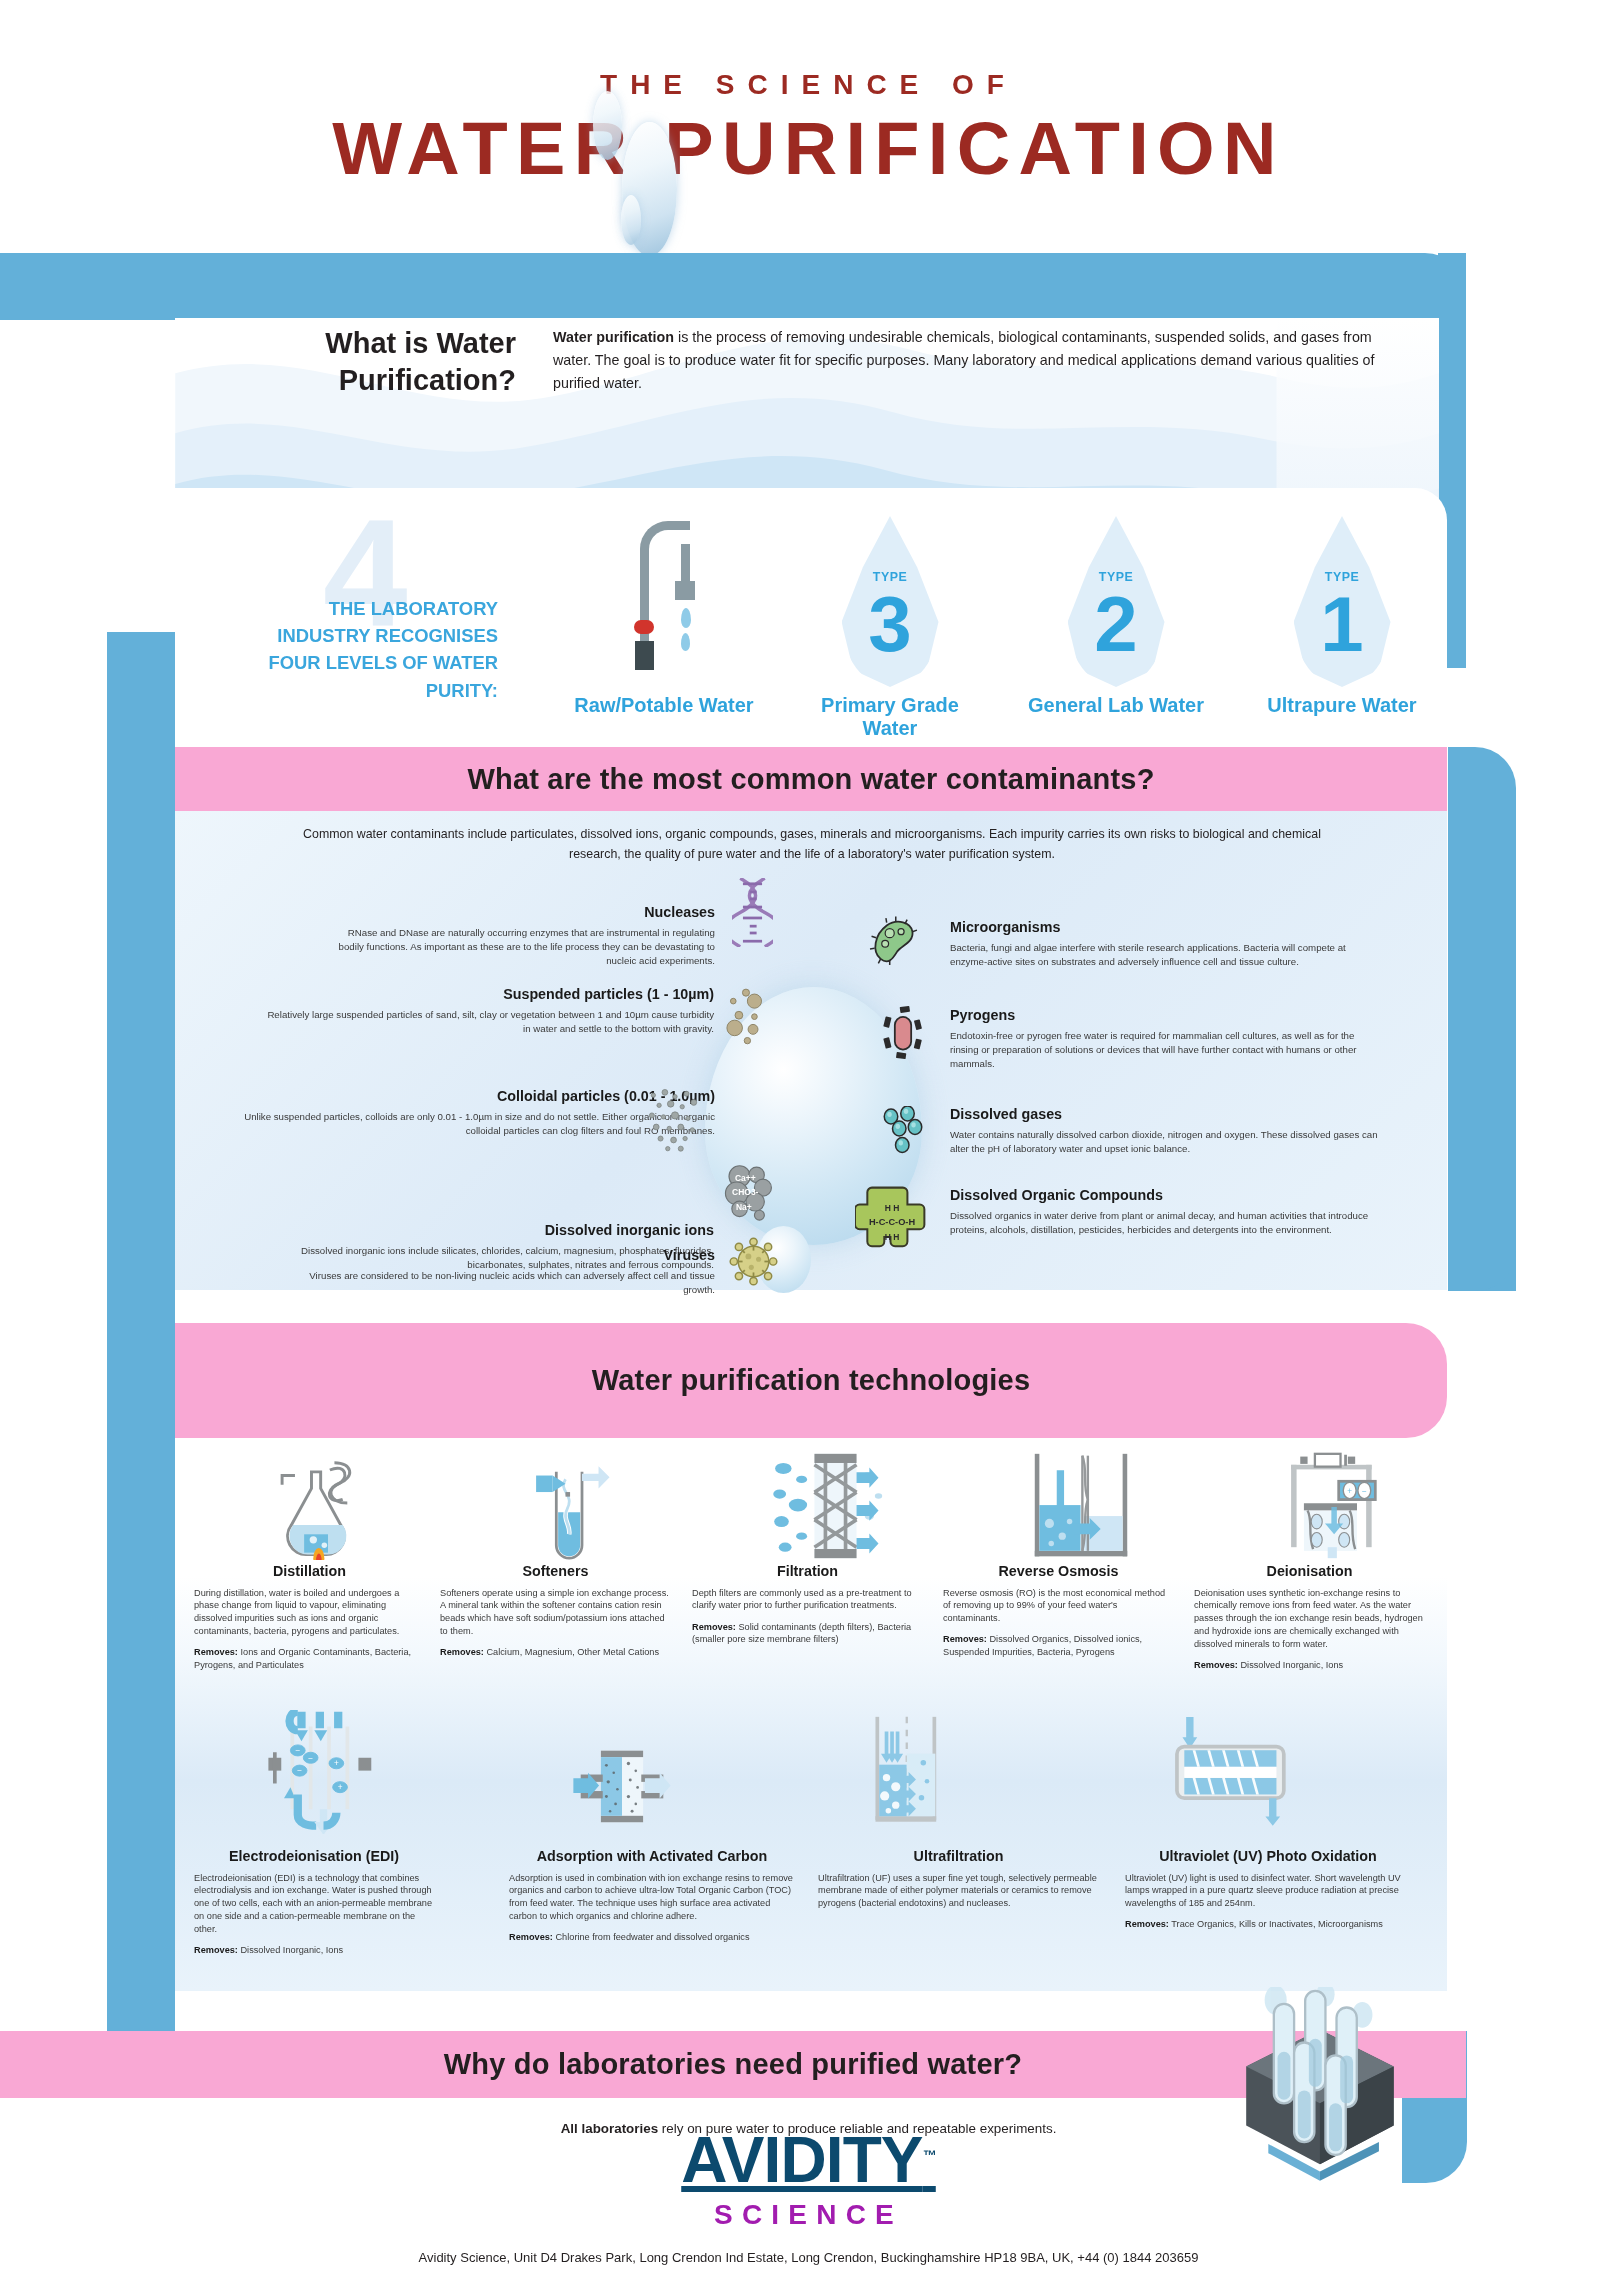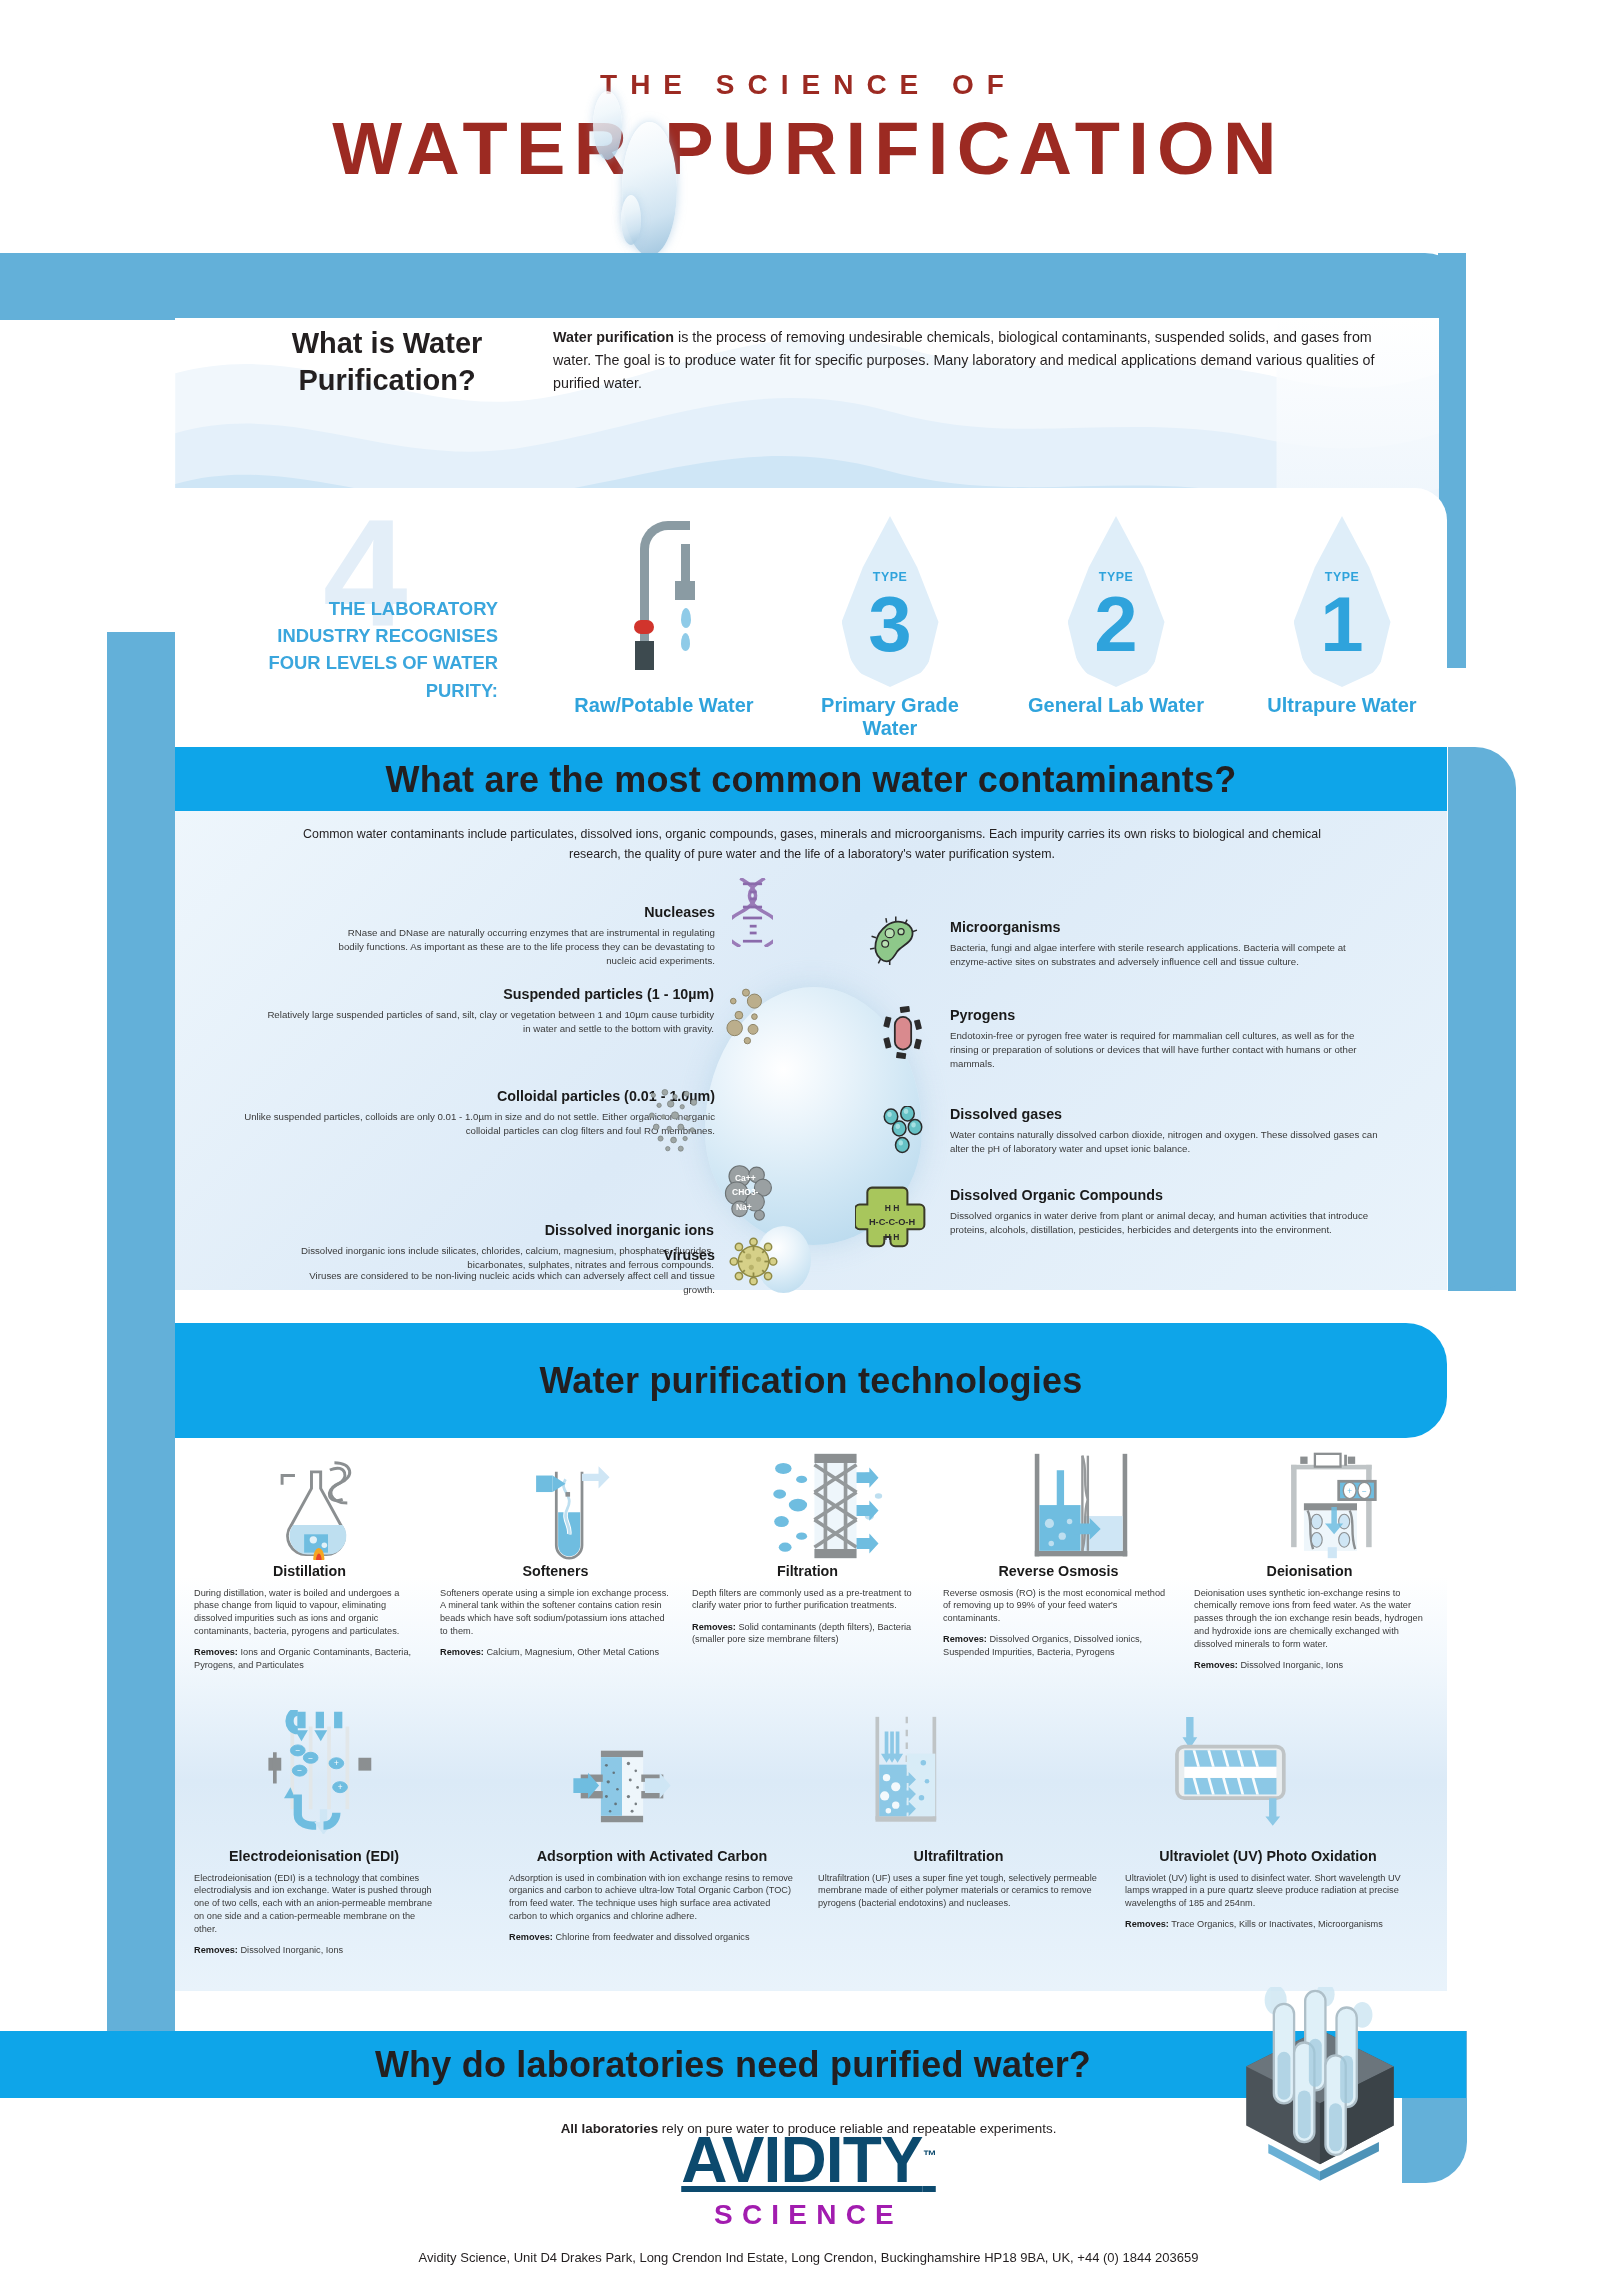--- a/index.html
+++ b/index.html
@@ -48,30 +48,30 @@
 
   
   .band2-left { left:107px; top:468px; width:68px; height:341px; background:#63b0d9;}
   .card2 {
     position:absolute; left:175px; top:488px; width:1272px; height:258px;
     background:#ffffff; border-radius:0 32px 0 0;
   }
 
   
   .sechdr {
-    position:absolute; background:#0ea5e9; display:flex; align-items:center; justify-content:center;
-    font-size:36px; font-weight:800; color:#231f20; letter-spacing:0.2px;
+    position:absolute; background:#f9a8d4; display:flex; align-items:center; justify-content:center;
+    font-size:29px; font-weight:800; color:#231f20; letter-spacing:0.2px;
   }
 
   .panel { position:absolute; background:linear-gradient(135deg,#eef6fc 0%,#dceaf7 45%,#e9f3fb 100%); }
 
   
   .q1title {
     position:absolute; left:258px; top:325px; width:258px;
-    font-size:29px; font-weight:800; line-height:1.28; color:#231f20; text-align:center;
+    font-size:29px; font-weight:800; line-height:1.28; color:#231f20; text-align:right;
   }
   .q1body {
     position:absolute; left:553px; top:326px; width:830px;
     font-size:14.3px; line-height:1.62; color:#231f20;
   }
   .q1body b { font-weight:700; }
 
   
   .bignum {
     position:absolute; left:323px; top:496px;

